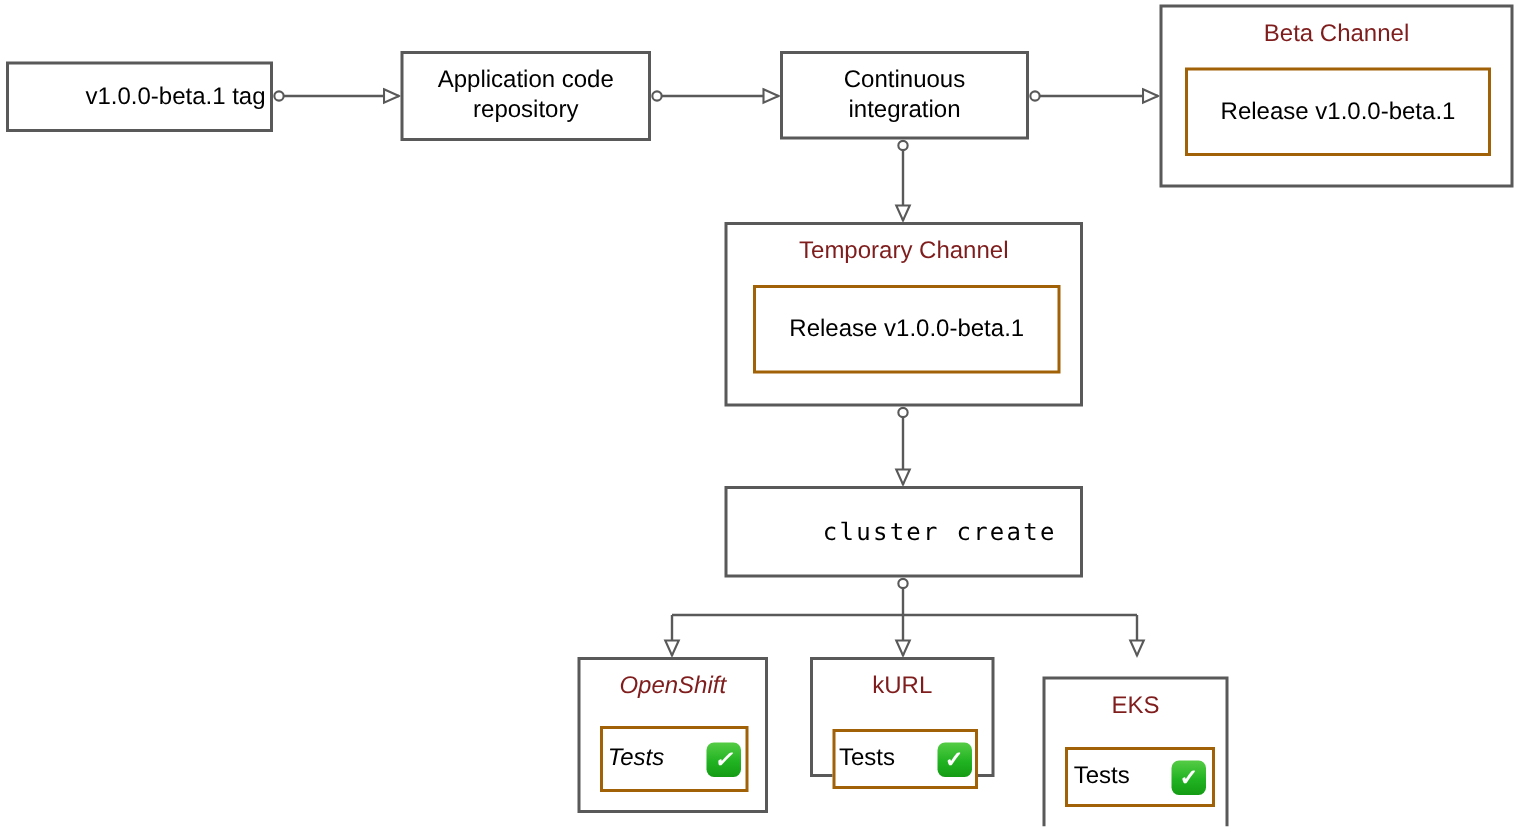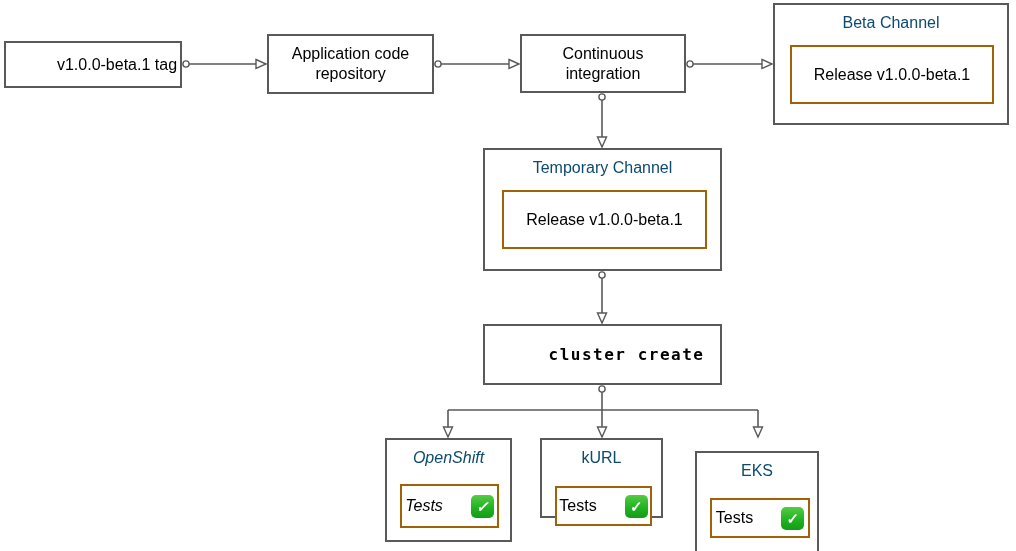--- a/index.html
+++ b/index.html
@@ -37,38 +37,38 @@
   .group {
     position: absolute;
     border: 2px solid #595959;
     background: #ffffff;
   }
 
   .group-title {
     text-align: center;
     font-size: 16px;
     margin-top: 9px;
-    color: #0c4a6e;
+    color: #7f1d1d;
   }
 
   .inner-box {
     position: absolute;
     border: 2px solid #a16207;
     background: #ffffff;
     display: flex;
     align-items: center;
     justify-content: center;
     text-align: right;
     font-size: 16px;
     color: #000000;
   }
 
   .mono-label {
     font-family: "DejaVu Sans Mono", "Liberation Mono", monospace;
-    font-weight: bold;
+    font-weight: normal;
     font-size: 16px;
     letter-spacing: 1.5px;
   }
 
   .tests-row { gap: 28px; }
 
   .check-badge {
     width: 23px;
     height: 23px;
     border-radius: 5px;

